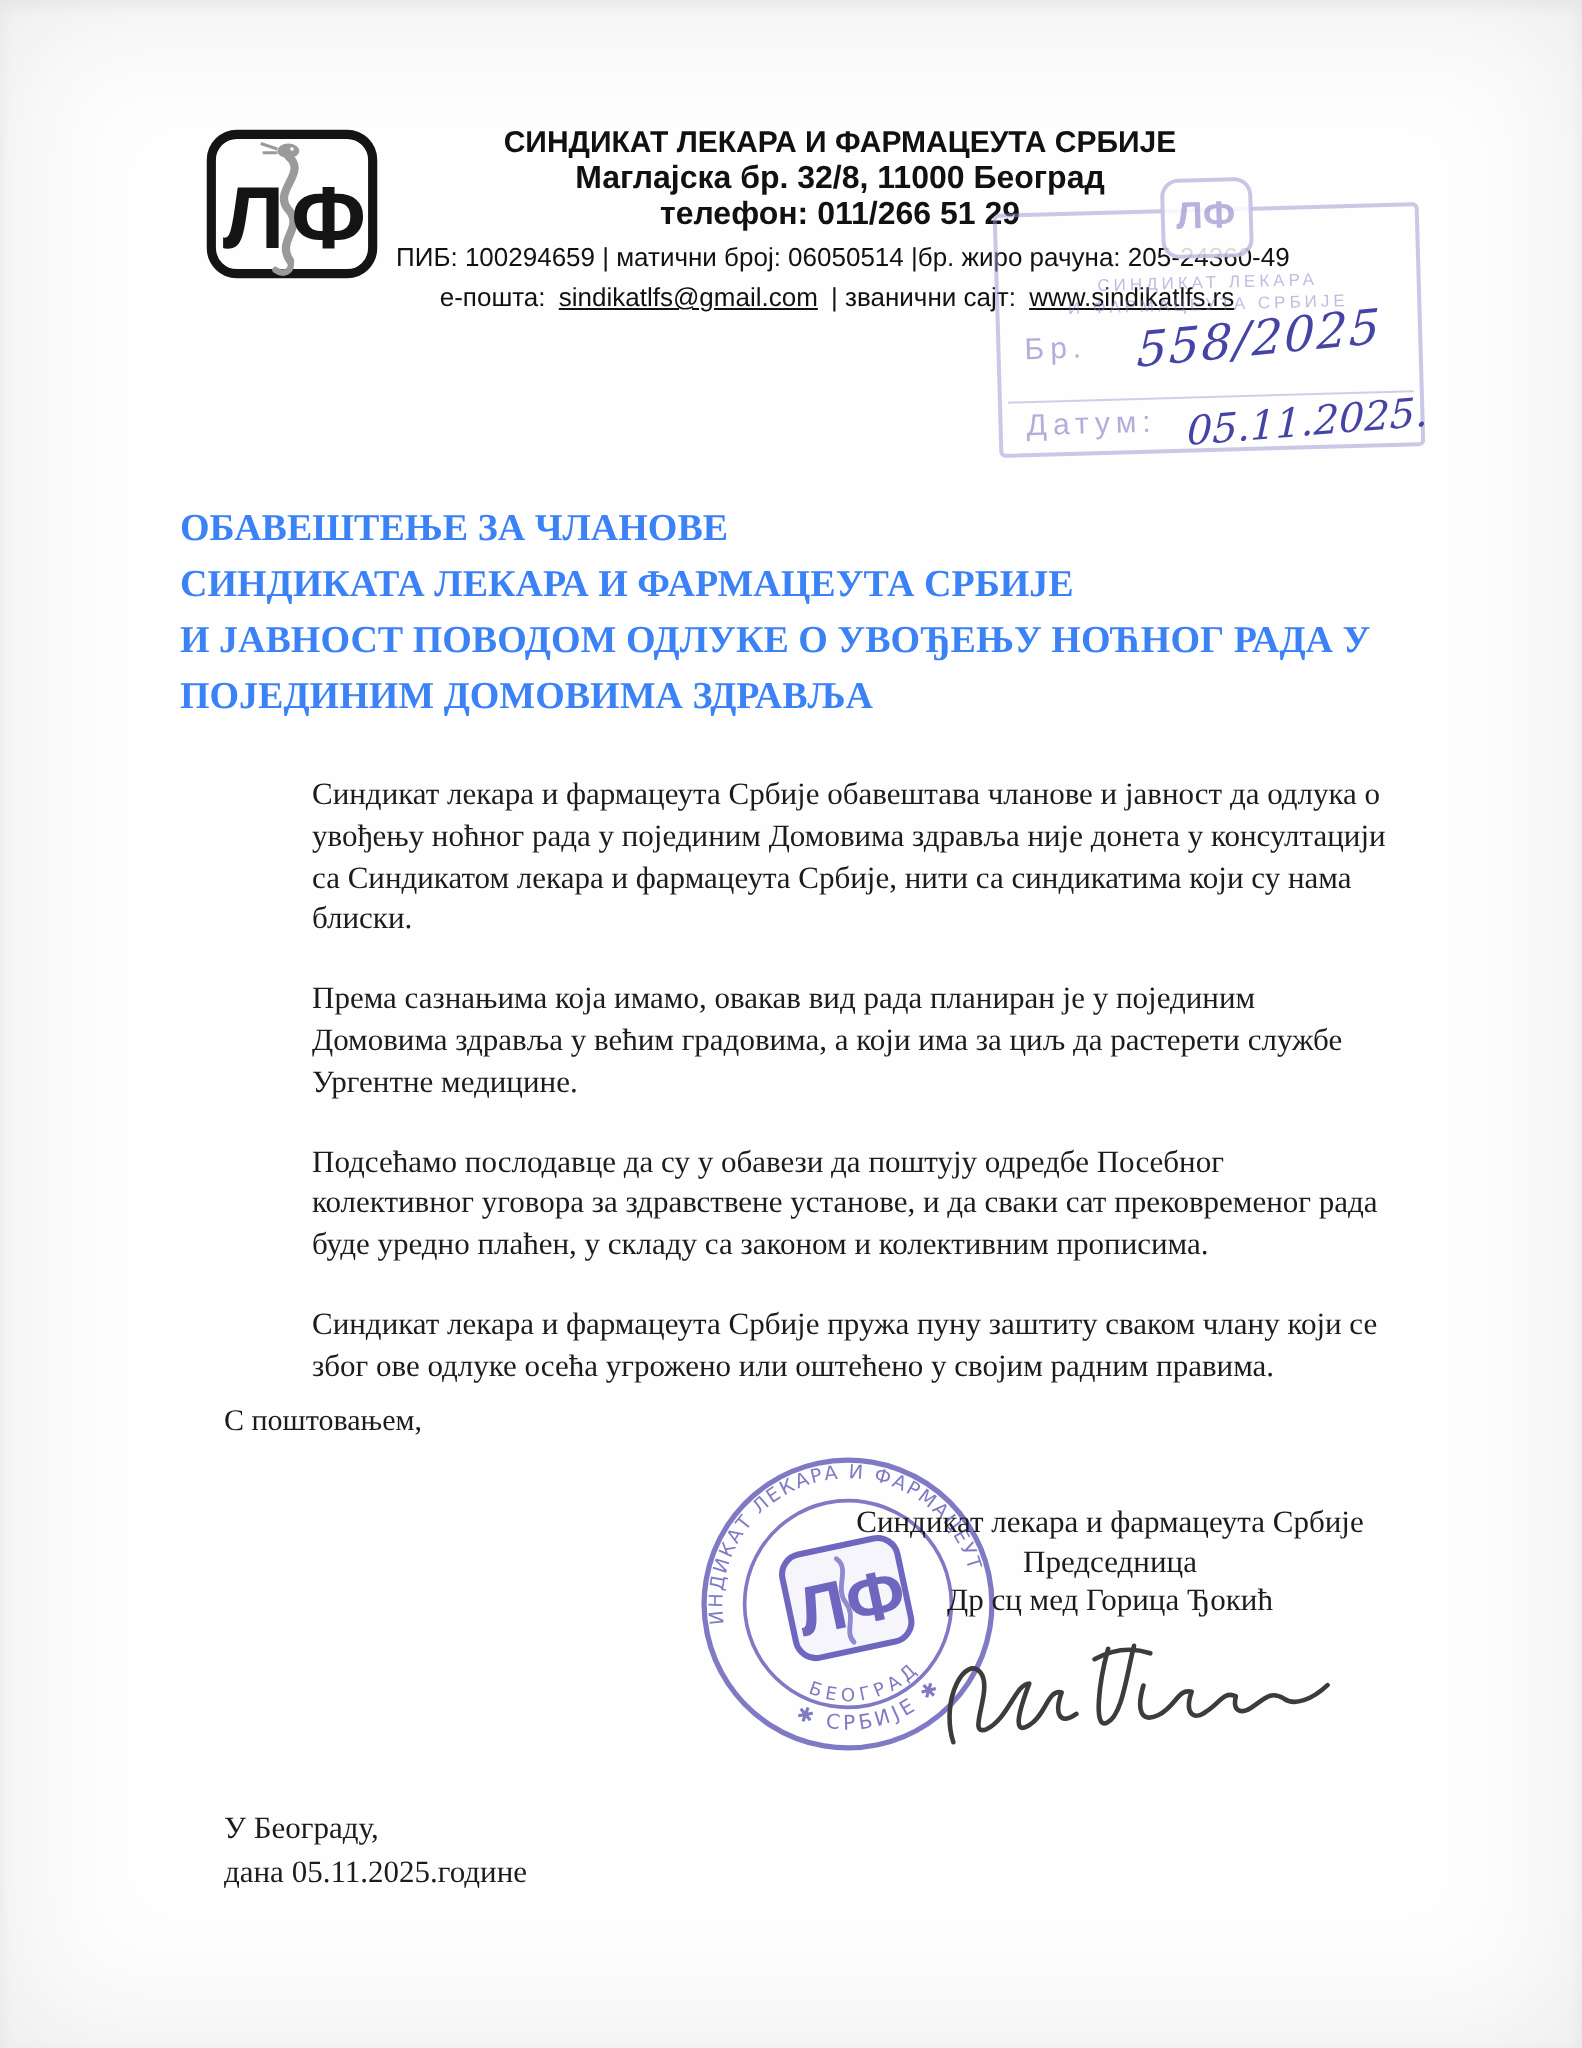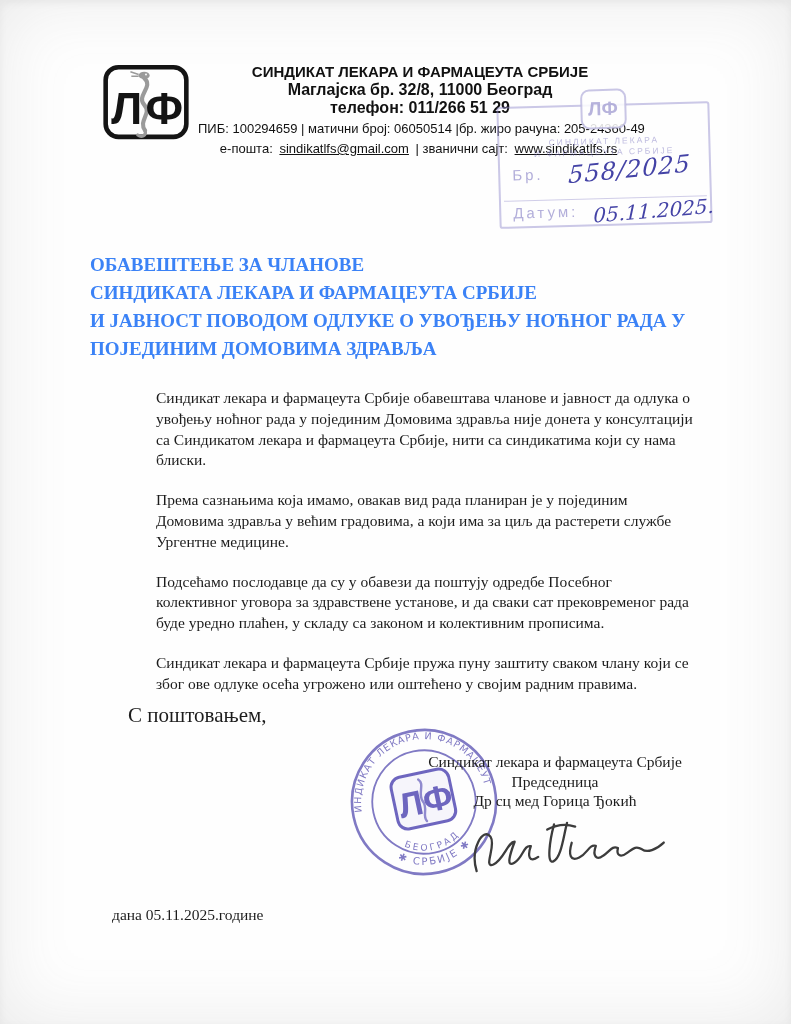--- a/index.html
+++ b/index.html
@@ -54,21 +54,21 @@
 
   
   .title {
     position:absolute; left:90px; top:238px; width:611px; text-align:left;
     font-weight:bold; font-size:19px; line-height:28px; color:#3b82f6;margin-top:13px;
   }
 
   
   .body-text { position:absolute; left:112px; top:388px; width:584px; font-size:15.5px; line-height:20.8px; text-align:left; }
   .body-text p { margin-bottom:19px;margin-left:44px; }
-  .closing { position:absolute; left:128px; top:703px; font-size:21px; }
+  .closing { position:absolute; left:112px; top:703px; font-size:15px; }
 
   
   .sig-block {
     position:absolute; left:415px; top:752px; width:280px; text-align:center;
     font-size:15.5px; line-height:19.5px;
   }
   .round-stamp { position:absolute; left:348px; top:726px; width:152px; height:152px; transform:rotate(-12deg); opacity:0.85; }
   .signature-svg { position:absolute; left:460px; top:810px; width:210px; height:82px; transform:rotate(-2deg); }
 
   
@@ -172,16 +172,17 @@
       <g fill="none" stroke="#3c3c3c" stroke-width="2.3" stroke-linecap="round" stroke-linejoin="round">
         <path d="M16,58 C10,36 24,14 31,24 C37,33 22,56 33,52 C44,47 48,30 55,30 C50,42 45,56 54,51 C63,46 64,33 71,35 C67,45 69,52 78,46"></path>
         <path d="M95,14 C90,30 86,54 93,51 C101,48 104,26 108,13"></path>
         <path d="M88,19 C98,14 108,14 116,17"></path>
         <path d="M112,33 C108,45 110,52 119,48 C128,44 129,35 136,37 C132,47 136,52 143,47 C150,43 152,37 158,40 C156,47 160,50 167,45 C173,41 176,38 182,42 C187,46 196,43 204,36"></path>
       </g>
     </svg>
   </div>
 
   <div class="footer">
+    <div>У Београду,</div>
     <div>дана 05.11.2025.године</div>
   </div>
 
 </div>
 
 </body></html>

